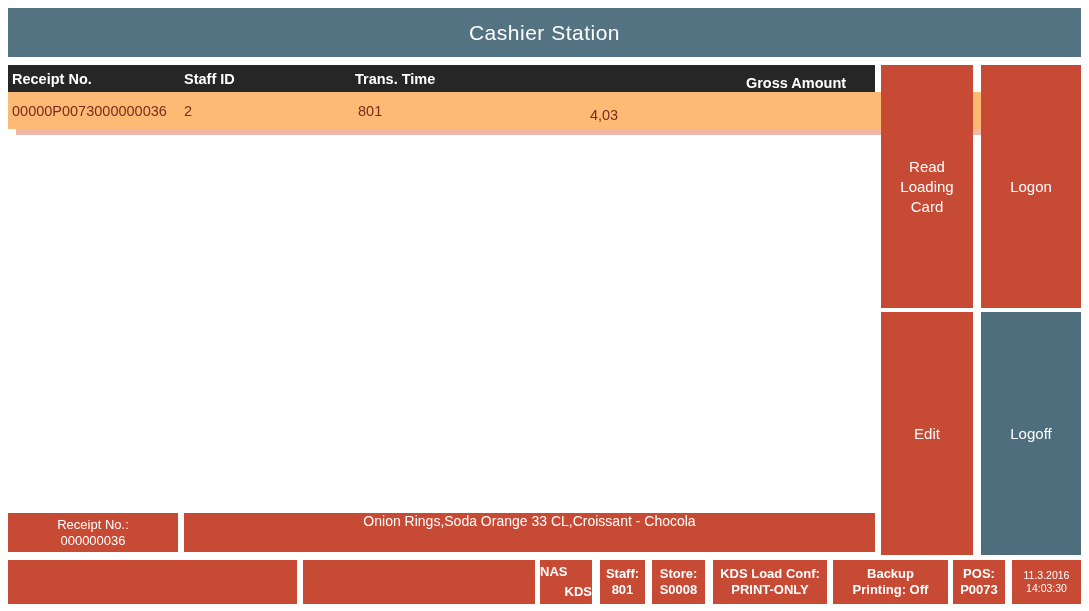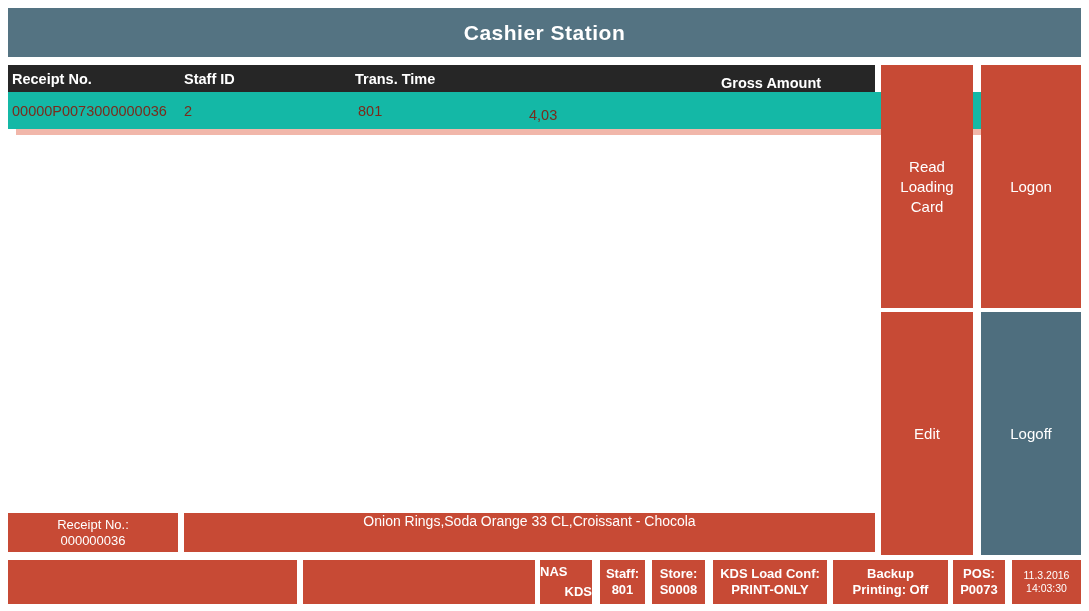--- a/index.html
+++ b/index.html
@@ -5,45 +5,45 @@
   * { box-sizing: border-box; }
   html, body { margin: 0; padding: 0; background: #ffffff; }
   body { font-family: "Liberation Sans", sans-serif; }
   .page { position: relative; width: 1089px; height: 611px; background: #ffffff; overflow: hidden; }
 
   
   .app-header {
     position: absolute; left: 8px; top: 8px; width: 1073px; height: 49px;
     background: #547382; color: #ffffff;
     display: flex; align-items: center; justify-content: center;
-    font-size: 21px; font-weight: bold; letter-spacing: 0.5px;
+    font-size: 21px; font-weight: normal; letter-spacing: 0.5px;
   }
 
   
   .table-header {
     position: absolute; left: 8px; top: 65px; width: 867px; height: 27px;
     background: #262626; color: #ffffff;
     display: flex; align-items: center;
     font-size: 14.5px; font-weight: bold;
     padding: 0 4px;
   }
   .table-row {
     position: absolute; left: 8px; top: 92px; width: 1021px; height: 37px;
-    background: #14b8a6; color: #7b2b1c;
+    background: #fdba74; color: #7b2b1c;
     display: flex; align-items: center;
     font-size: 14.5px;
     padding: 0 4px;
     box-shadow: 8px 6px 0 0 #f1b7aa;
     cursor: pointer;
   }
   .col-receipt { width: 172px; }
   .col-comment { width: 174px; }
   .col-staff   { width: 171px; }
   .col-trans   { flex: 1; }
-  .col-gross   { width: 150px; text-align: left; margin-top: 8px; }
+  .col-gross   { width: 150px; text-align: center; margin-top: 8px; }
 
   
   .side-btn {
     position: absolute; border: none; cursor: pointer;
     background: #c74a35; color: #ffffff;
     font-family: "Liberation Sans", sans-serif;
     font-size: 15px; line-height: 20px; text-align: center;
     display: flex; align-items: center; justify-content: center;
     padding: 5px 10px;
   }

